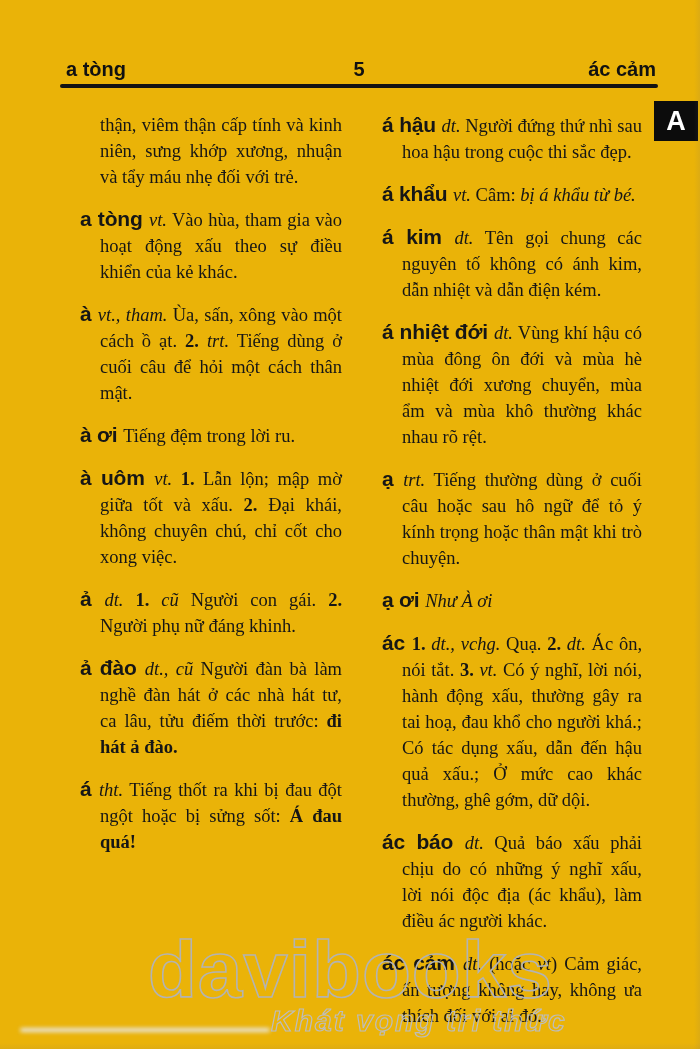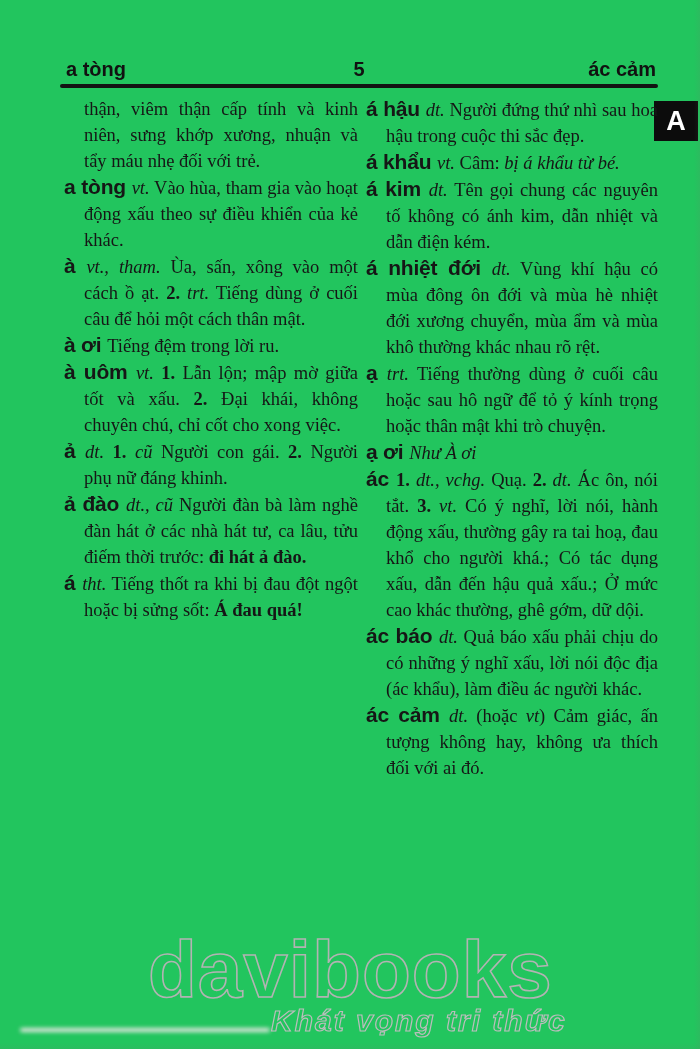--- a/index.html
+++ b/index.html
@@ -6,21 +6,21 @@
   body{
     width:700px;height:1049px;
     background:#ffffff;
     font-family:"Liberation Serif","DejaVu Serif",serif;
     color:#161616;
     overflow:hidden;
     position:relative;
   }
   .page{
     position:absolute;inset:0;
-    background:#22c55e;
+    background:#eab308;
   }
   
   .hdr{
     position:absolute;left:60px;top:58px;width:598px;height:24px;
     font-family:"Liberation Sans","DejaVu Sans",sans-serif;
     font-weight:700;font-size:20px;color:#111;
   }
   .hdr .h-left{position:absolute;left:6px;top:0;}
   .hdr .h-center{position:absolute;left:0;right:0;text-align:center;top:0;}
   .hdr .h-right{position:absolute;right:2px;top:0;}
@@ -38,21 +38,21 @@
   }
   
   .col{
     position:absolute;top:96px;
     font-size:18.5px;line-height:26px;
     text-align:justify;
   }
   .col-left{left:64px;width:294px;}
   .col-right{left:366px;width:292px;}
   p.entry{
-    margin:0;
+    margin:16px;
     padding-left:20px;
     text-indent:-20px;
   }
   p.entry.cont{text-indent:0;}
   .s-h{
     font-family:"Liberation Sans","DejaVu Sans",sans-serif;
     font-weight:700;font-size:21px;
     letter-spacing:-0.2px;
   }
   .s-i{font-style:italic;}

